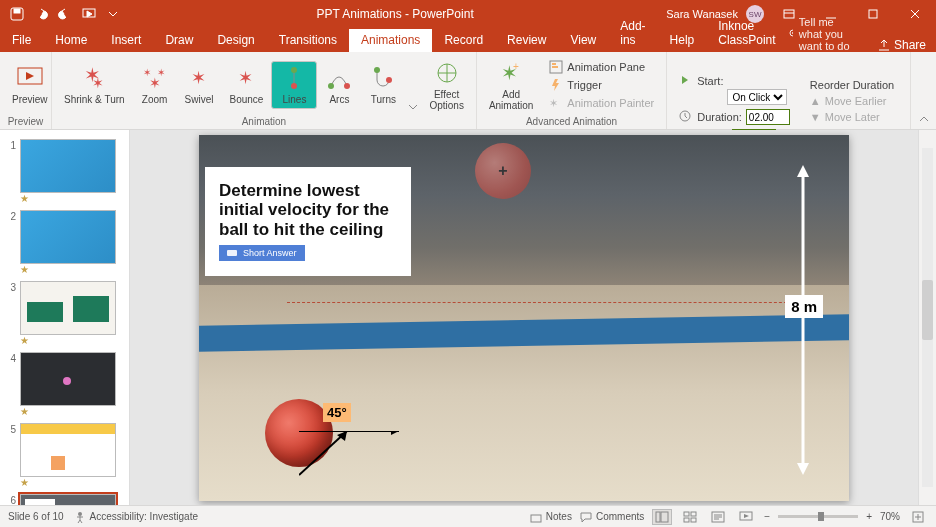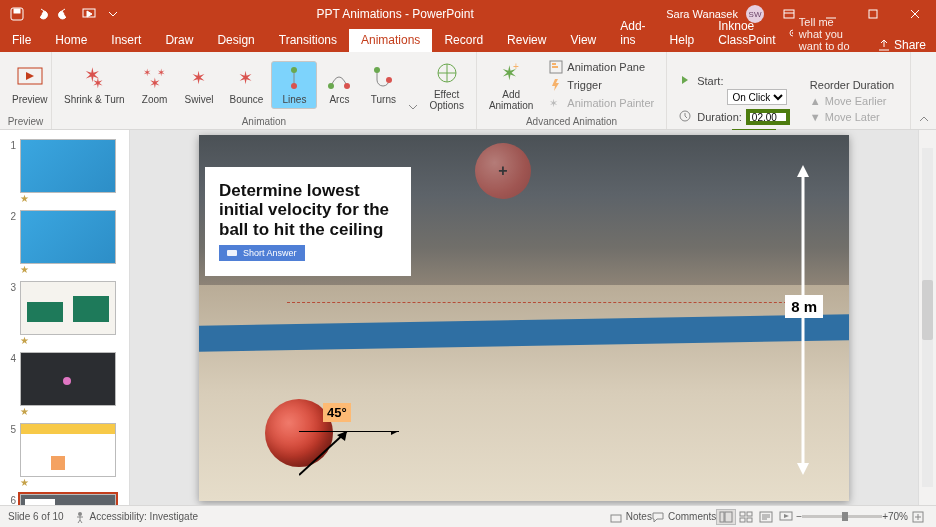--- a/index.html
+++ b/index.html
@@ -20,26 +20,26 @@
   .tab.active { background: #fff; color: #c43e1c; }
   .tabs .spacer { flex: 1; }
   .tabs .tell { display: flex; align-items: center; gap: 6px; padding-right: 10px; font-size: 11px; opacity: .9; }
   .tabs .share { display: flex; align-items: center; gap: 4px; padding: 0 10px; }
   
   .ribbon { height: 78px; background: #f3f2f1; border-bottom: 1px solid #d9d8d7; display: flex; align-items: stretch; font-size: 11px; color: #444; }
   .group { border-right: 1px solid #e1dfdd; display: flex; flex-direction: column; padding: 2px 4px 0; }
   .group .btns { display: flex; flex: 1; align-items: center; }
   .group .label { text-align: center; font-size: 10px; color: #666; padding-bottom: 2px; }
   .rbtn { display: flex; flex-direction: column; align-items: center; justify-content: center; padding: 2px 8px; gap: 3px; border-radius: 3px; }
-  .rbtn.sel { background: #7dd3fc; border: 1px solid #c8c6c4; }
+  .rbtn.sel { background: #14b8a6; border: 1px solid #c8c6c4; }
   .rbtn .ico { width: 28px; height: 28px; display: flex; align-items: center; justify-content: center; }
   .rbtn .txt { font-size: 10px; text-align: center; line-height: 1.05; }
   .smallrow { display: flex; align-items: center; gap: 4px; padding: 1px 4px; white-space: nowrap; }
   .smallrow .sico { width: 14px; height: 14px; }
-  .smallrow input { width: 44px; height: 16px; font-size: 10px; border: 4px solid #4d7c0f; padding: 0 2px; background: #fff; }
+  .smallrow input { width: 44px; height: 16px; font-size: 10px; border: 1px solid #4d7c0f; padding: 0 2px; background: #fff; }
   .smallrow select { width: 60px; height: 16px; font-size: 10px; border: 1px solid #bbb; background: #fff; margin-top: 32px; }
   .smallrow span.dis { color: #aaa; }
   .chev { width: 16px; height: 100%; display: flex; align-items: flex-end; justify-content: center; padding-bottom: 4px; }
   
   .work { flex: 1; display: flex; min-height: 0; background: #e6e6e6; }
   .thumbrail { width: 130px; background: #fff; border-right: 1px solid #ddd; overflow-y: auto; padding: 6px 0; }
   .slidewrap { display: flex; gap: 4px; padding: 3px 6px; }
   .slidewrap .num { font-size: 10px; color: #666; width: 10px; text-align: right; padding-top: 1px; }
   .slidewrap .anim { font-size: 10px; color: #c5a24a; }
   .thumb { width: 96px; height: 54px; border: 1px solid #bbb; background: #fff; position: relative; overflow: hidden; }
@@ -62,21 +62,21 @@
   .angletxt { position: absolute; left: 124px; top: 268px; background: #fdba74; font-weight: 700; font-size: 13px; padding: 2px 4px; }
   .rightArrow { position: absolute; right: 36px; top: 30px; }
   .mlabel { position: absolute; right: 26px; top: 160px; background: #fff; font-weight: 700; font-size: 15px; padding: 3px 6px; }
   .dashline { position: absolute; left: 88px; top: 167px; width: 520px; border-top: 1px dashed rgba(180,50,30,.8); }
   .sbvert { width: 18px; background: #f3f2f1; border-left: 1px solid #ddd; position: relative; }
   .sbvert .track { position: absolute; top: 18px; bottom: 18px; left: 3px; right: 3px; background: #eaeaea; }
   .sbvert .thumbv { position: absolute; top: 40%; height: 60px; left: 3px; right: 3px; background: #cfcfcf; border-radius: 2px; }
   
   .status { height: 22px; background: #f3f2f1; border-top: 1px solid #d9d8d7; display: flex; align-items: center; font-size: 10px; color: #555; }
   .status .sleft { display: flex; align-items: center; gap: 10px; padding-left: 8px; }
-  .status .sright { margin-left: auto; display: flex; align-items: center; padding-right: 8px; }
+  .status .sright { margin-left: auto; display: flex; align-items: center; gap: 8px; padding-right: 8px; }
   .vbtn { width: 20px; height: 16px; display: flex; align-items: center; justify-content: center; border: 1px solid transparent; }
   .vbtn.sel { background: #e1dfdd; border: 1px solid #bbb; }
   .zoomtrack { width: 80px; height: 3px; background: #c8c6c4; position: relative; }
   .zoomtrack .zthumb { position: absolute; top: -3px; left: 50%; width: 6px; height: 9px; background: #888; }
   
   svg { display: block; }
 </style>
 </head>
 <body>
 

